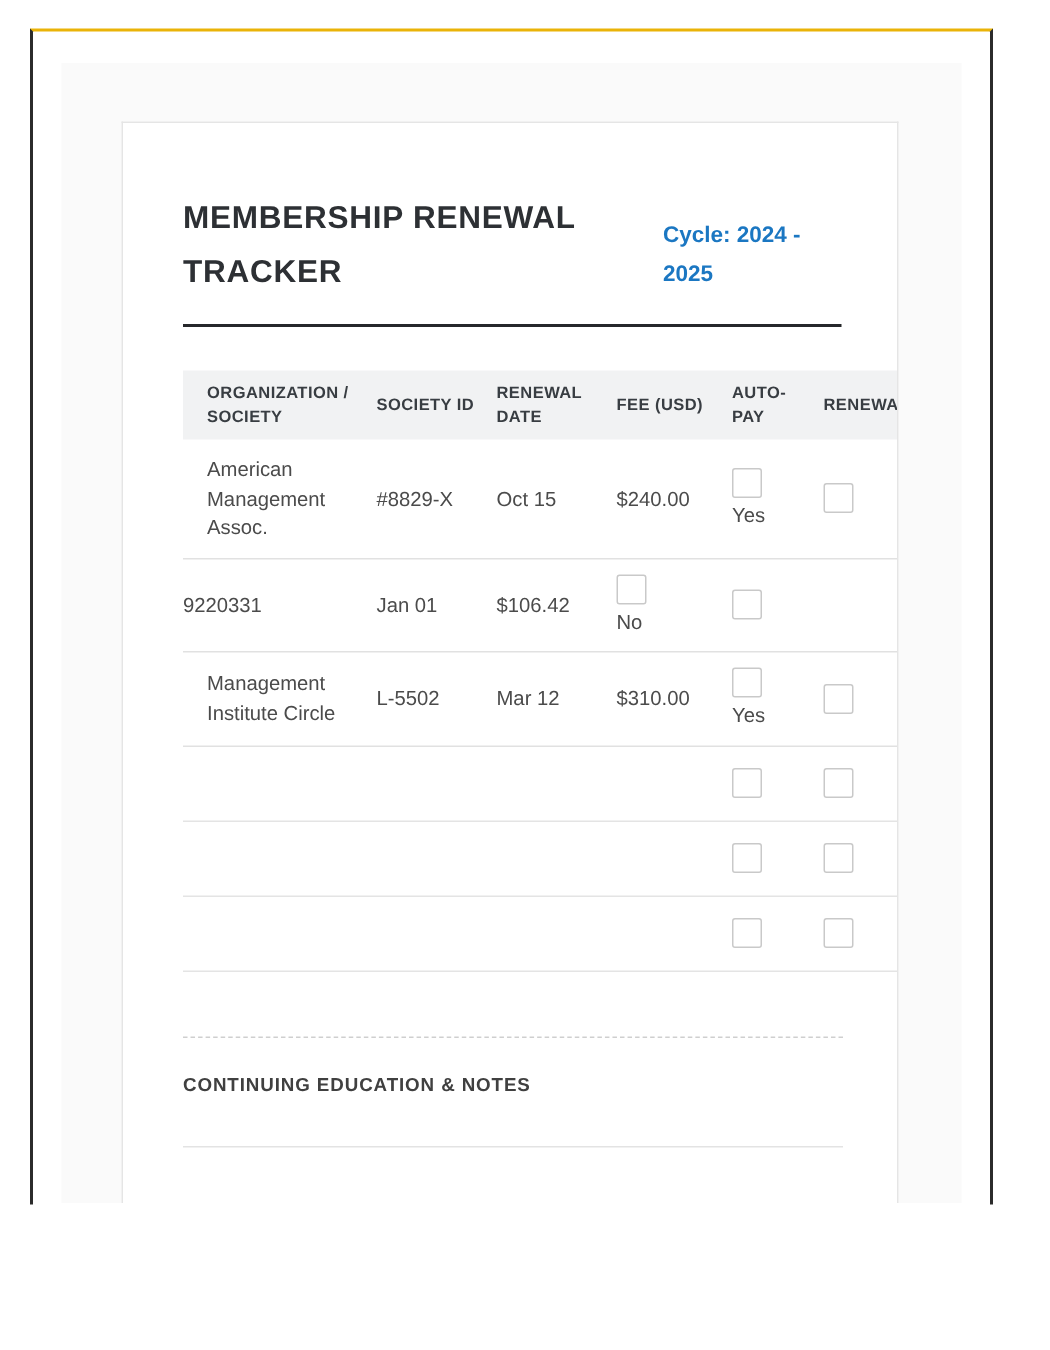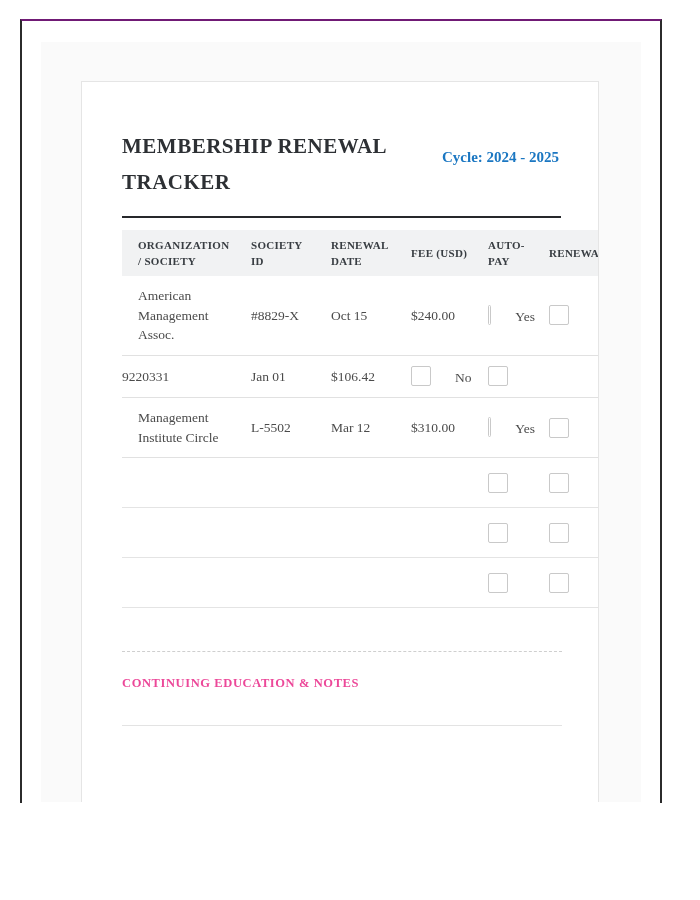--- a/index.html
+++ b/index.html
@@ -6,26 +6,25 @@
   html, body {
     width: 700px; height: 900px;
     background: #ffffff;
     font-family: "Liberation Sans", "DejaVu Sans", sans-serif;
     overflow: hidden;
   }
   .viewer-frame {
     position: absolute;
     left: 20px; top: 19px;
     width: 642px; height: 784px;
-    border-top: 2px solid #701a75;
+    border-top: 2px solid #eab308;
     border-left: 2px solid #2b2b2b;
     border-right: 2px solid #2b2b2b;
     background: #ffffff;
     overflow: hidden;
-    font-family: Liberation Serif, serif;
   }
   .page-bg {
     margin: 21px 19px 0 19px;
     width: 600px; height: 760px;
     background: #fafafa;
     overflow: hidden;
   }
   .doc-card {
     margin: 39px 40px 0 40px;
     width: 518px; height: 721px;
@@ -49,21 +48,21 @@
     font-size: 15px; font-weight: bold;
     line-height: 26px;
     color: #1b77c2;
   }
   .title-rule {
     margin-top: 16px;
     width: 439px; height: 2px;
     background: #26282b;
   }
 
-  .tracker-table { margin-top: 12px; width: 480px; font-size: 13.5px; }
+  .tracker-table { margin-top: 29px; width: 480px; font-size: 13.5px; }
   .t-row {
     display: grid;
     grid-template-columns: 129px 80px 80px 77px 61px 53px;
     align-items: center;
   }
   .t-head {
     background: #f1f2f3;
     min-height: 46px;
     font-size: 11px; font-weight: bold;
     letter-spacing: 0.3px; line-height: 1.5;
@@ -84,33 +83,33 @@
     grid-template-columns: 129px 80px 80px 77px 61px 53px;
     align-items: center;
   }
   .checkbox {
     width: 20px; height: 20px;
     border: 1px solid #c9c9c9;
     border-radius: 2px;
     background: #ffffff;
     cursor: pointer;
   }
-  .autopay-cell { display: flex; flex-direction: row; align-items: flex-start; gap: 24px; }
+  .autopay-cell { display: flex; flex-direction: column; align-items: flex-start; }
   .autopay-label { margin-top: 2px; color: #4b4b4b; }
 
   .dashed-divider {
     margin-top: 43px;
     width: 440px;
     border-top: 1px dashed #cfcfcf;
   }
   .notes-heading {
     margin-top: 24px;
     font-size: 12.5px; font-weight: bold;
     letter-spacing: 0.6px;
-    color: #ec4899;
+    color: #404040;
   }
   .notes-line {
     margin-top: 34px;
     width: 440px;
     border-top: 1px solid #e3e3e3;
   }
 </style>
 </head>
 <body>
 

